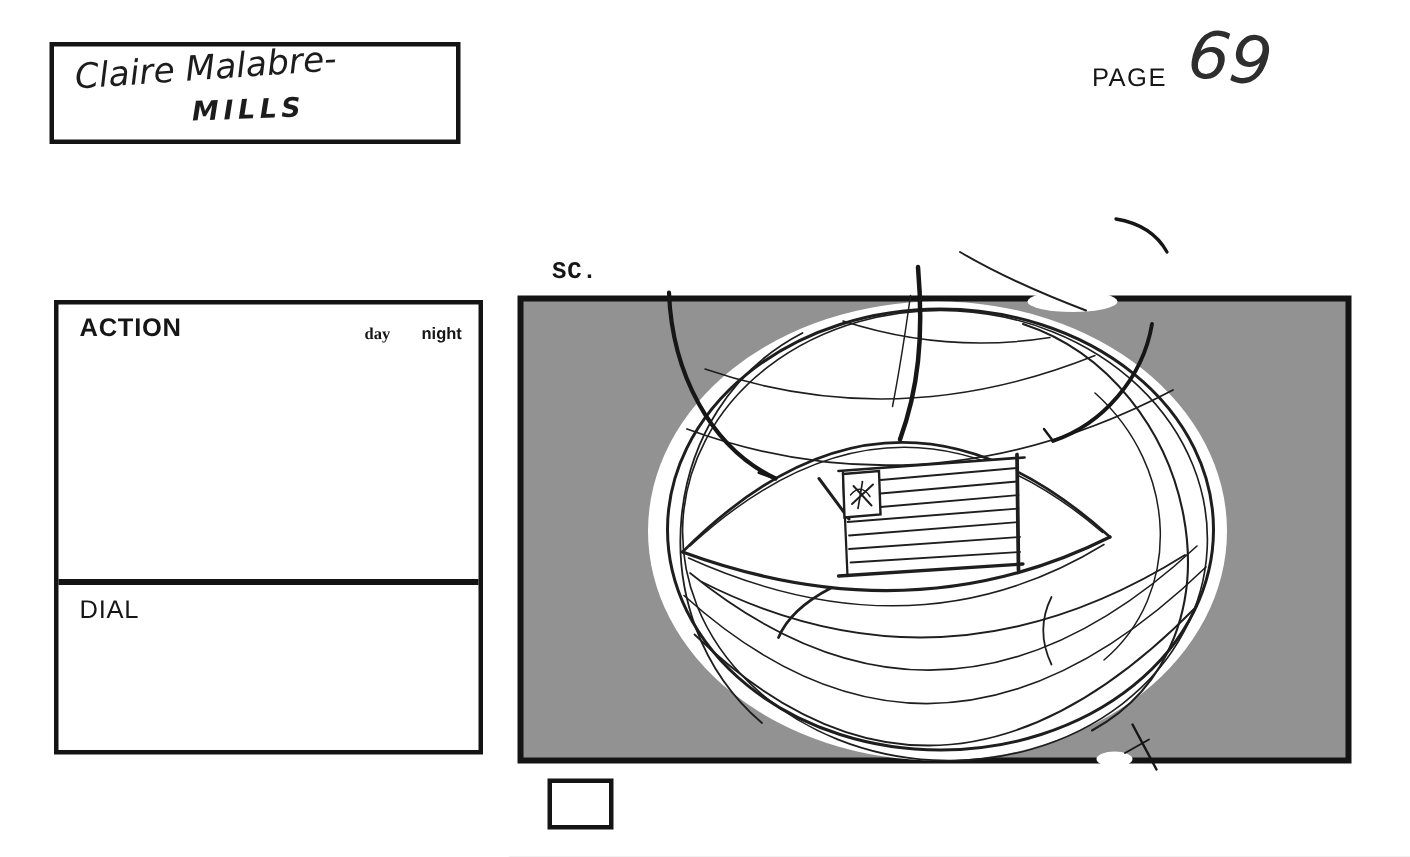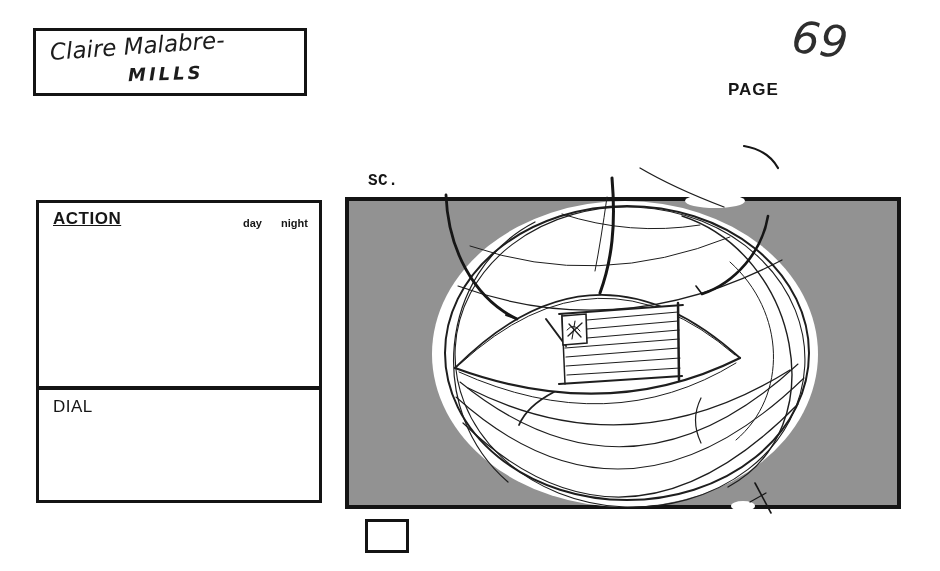--- a/index.html
+++ b/index.html
@@ -16,41 +16,40 @@
   .name-line1{
     position:absolute;left:14px;top:8px;font-size:23px;
     transform:rotate(-4deg);transform-origin:left center;white-space:nowrap;
   }
   .name-line2{
     position:absolute;left:92px;top:32px;font-size:18px;font-weight:bold;
     letter-spacing:3px;transform:rotate(-2deg);white-space:nowrap;
   }
   
   .page-label{
-    position:absolute;left:728px;top:42px;font-size:17px;font-weight:bold;
+    position:absolute;left:728px;top:42px;font-size:17px;font-weight:normal;
     letter-spacing:1px;
-    margin-top:38px;
   }
   .page-number{
     position:absolute;left:792px;top:14px;font-size:44px;
     transform:rotate(7deg);color:#2e2e2e;font-weight:normal;
   }
   
   .scene-label{
     position:absolute;left:368px;top:172px;font-size:16px;font-weight:bold;
     letter-spacing:0.5px;
     font-family:Liberation Mono, monospace;
   }
   
   .action-dial-box{
     position:absolute;left:36px;top:200px;width:280px;height:297px;
     border:3px solid #141414;background:#fff;
   }
-  .action-label{position:absolute;left:14px;top:6px;font-size:17px;font-weight:bold;letter-spacing:0.5px;text-decoration:underline;}
-  .day-label{position:absolute;left:204px;top:14px;font-size:11px;font-weight:bold;}
+  .action-label{position:absolute;left:14px;top:6px;font-size:17px;font-weight:bold;letter-spacing:0.5px;}
+  .day-label{position:absolute;left:204px;top:14px;font-size:11px;font-weight:bold;font-family:Liberation Serif, serif;}
   .night-label{position:absolute;left:242px;top:14px;font-size:11px;font-weight:bold;text-align:center;}
   .box-divider{position:absolute;left:0;top:183px;width:100%;height:4px;background:#141414;}
   .dial-label{position:absolute;left:14px;top:194px;font-size:17px;font-weight:normal;letter-spacing:0.5px;}
   
   .panel-svg{position:absolute;left:330px;top:140px;width:585px;height:385px;}
   
   .panel-small-box{
     position:absolute;left:365px;top:519px;width:38px;height:28px;
     border:3px solid #141414;background:#fff;
   }

